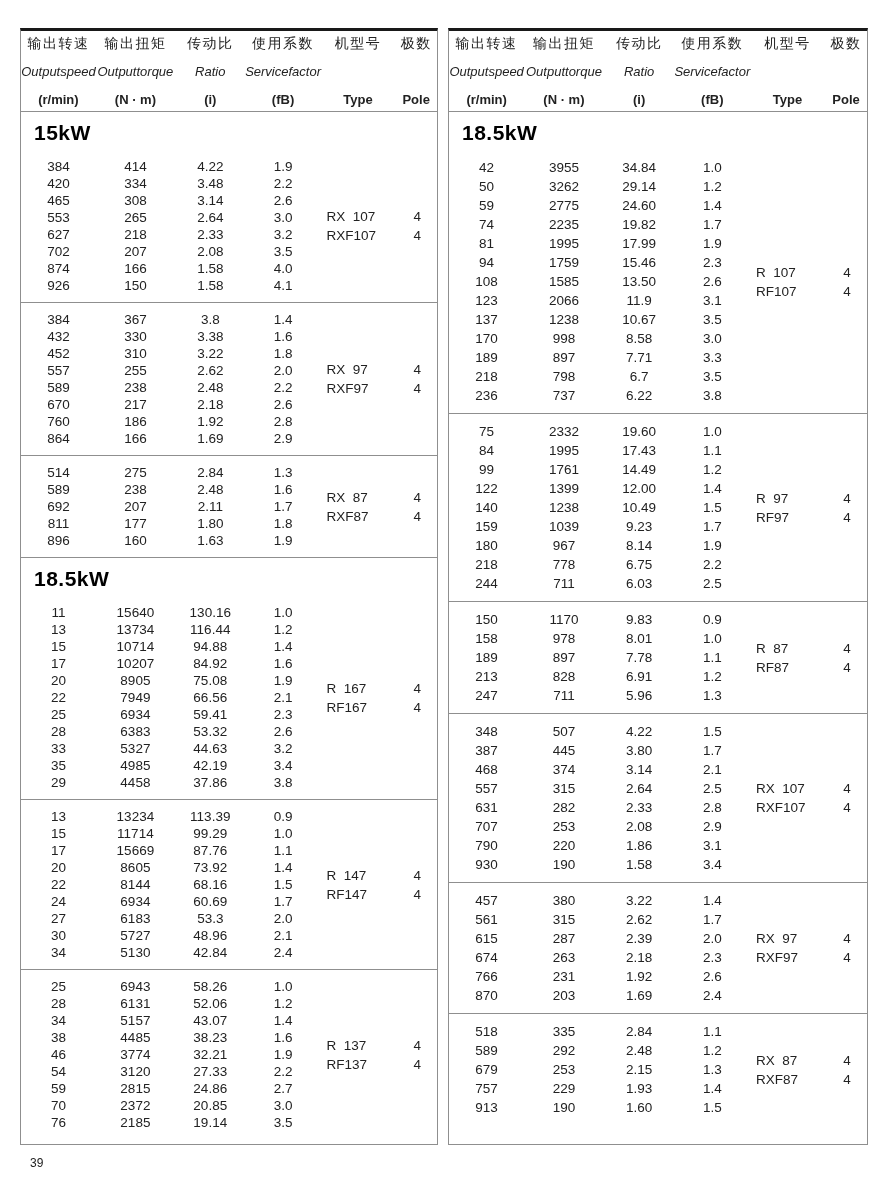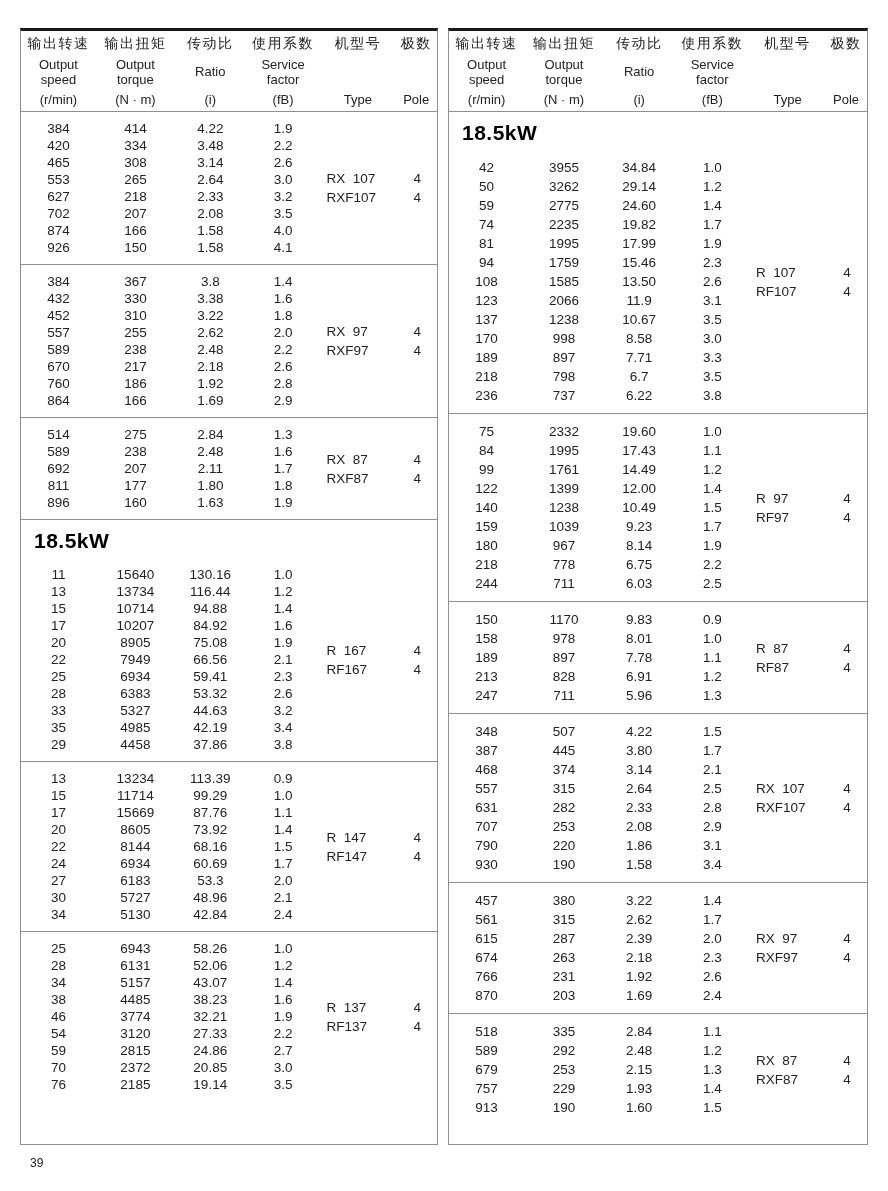--- a/index.html
+++ b/index.html
@@ -32,25 +32,26 @@
     display:flex;
     flex-direction:column;
     align-items:center;
     font-size:13px;
     line-height:15px;
   }
   .th-zh { font-size:14px; letter-spacing:1.5px; padding-top:2px; white-space:nowrap; }
   .th-mid {
     flex:1;
     display:flex;
-    flex-direction:column;
+    flex-direction:row;
     justify-content:center;
     align-items:center;
+    font-style:italic;
   }
-  .th-unit { padding-bottom:2px; }
+  .th-unit { padding-bottom:2px;font-weight:bold; }
 
   .c0 { width:18%; }
   .c1 { width:19%; }
   .c2 { width:17%; }
   .c3 { width:18%; }
   .c4 { width:18%;justify-content:center; }
   .c5 { width:10%; }
 
   .kw-heading {
     font-size:21px;
@@ -129,20 +130,21 @@
         <div class="th-zh">机型号</div>
         <div class="th-mid"></div>
         <div class="th-unit">Type</div>
       </div>
       <div class="th c5">
         <div class="th-zh">极数</div>
         <div class="th-mid"></div>
         <div class="th-unit">Pole</div>
       </div>
     </div>
+    <div class="kw-heading">15kW</div>
     <div class="group">
       <div class="rows">
         <div class="row">
           <div class="cell c0">384</div>
           <div class="cell c1">414</div>
           <div class="cell c2">4.22</div>
           <div class="cell c3">1.9</div>
         </div>
         <div class="row">
           <div class="cell c0">420</div>

